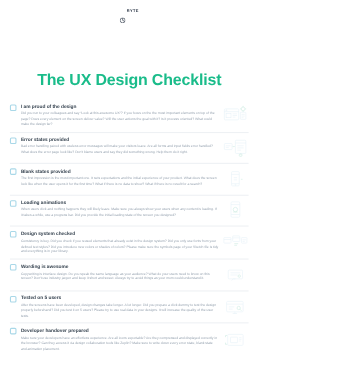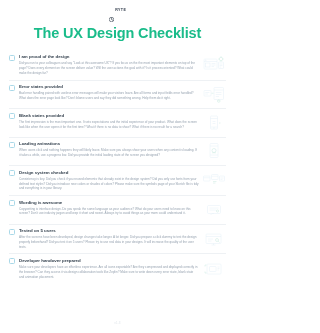--- a/index.html
+++ b/index.html
@@ -54,20 +54,21 @@
     color: #2f3a4a;
     line-height: 1;
   }
 
   .doc-title {
     font-size: 14.5px;
     font-weight: bold;
     color: #1abc8a;
     letter-spacing: -0.15px;
     line-height: 1.1;
+    margin-top: 40px;
   }
 
   
   .checklist {
     flex: 1 1 auto;
     padding: 0 9px;
   }
 
   .item {
     display: flex;

